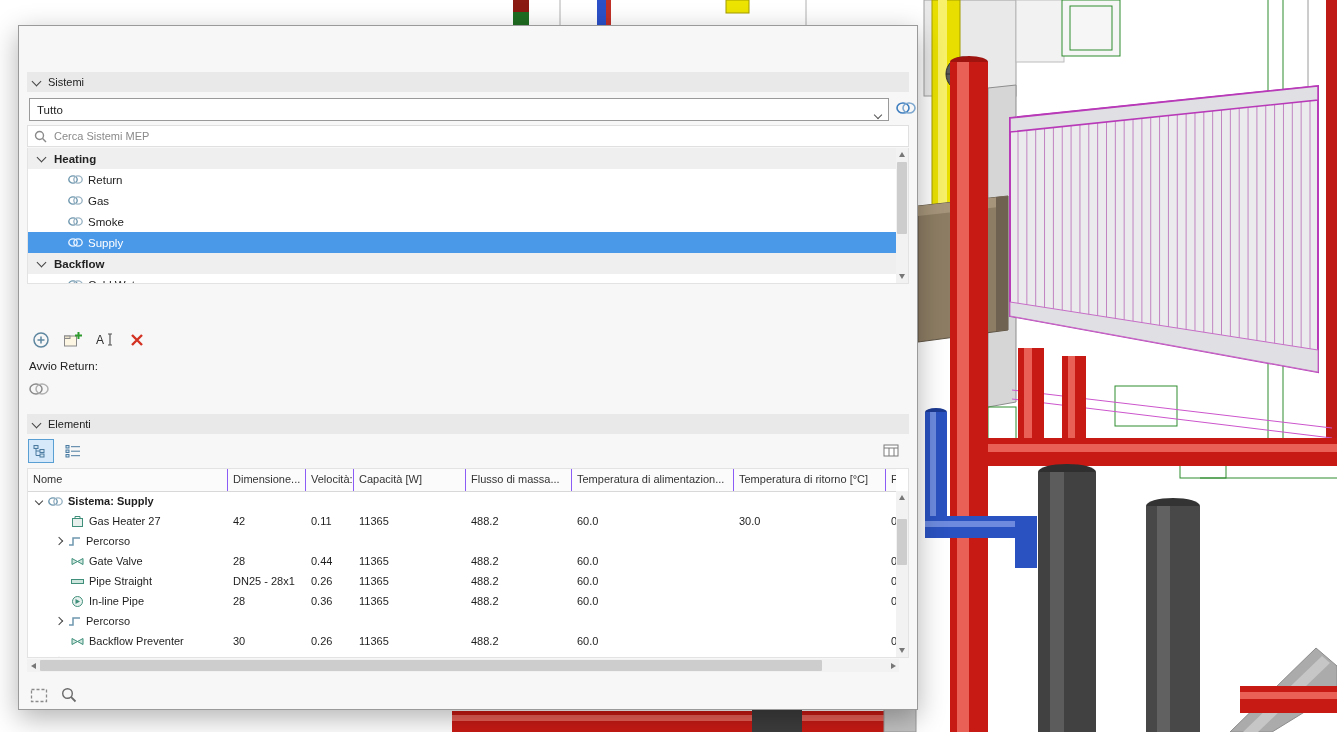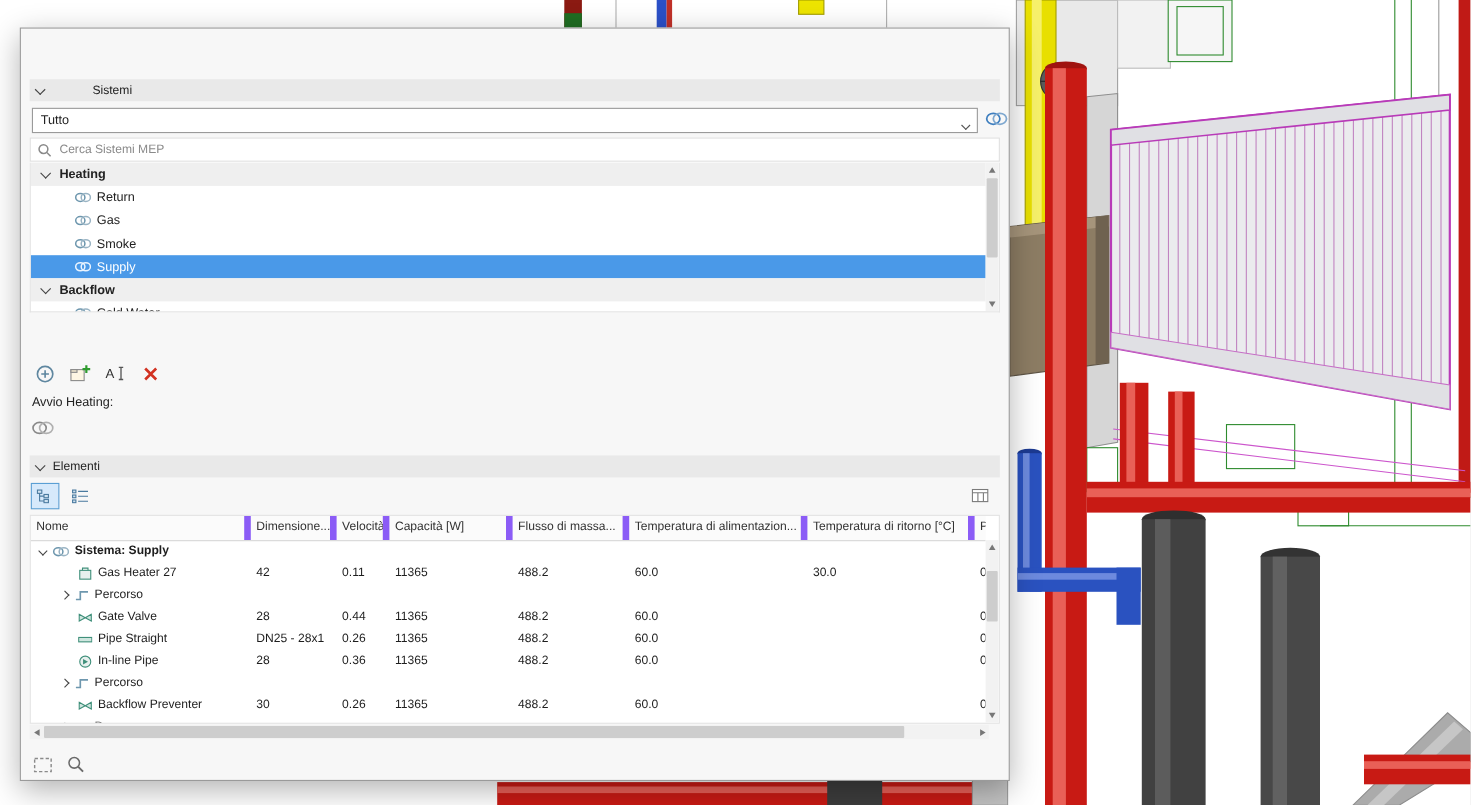--- a/index.html
+++ b/index.html
@@ -17,21 +17,21 @@
     box-sizing:border-box; color:#222;
   }
   .titlebar { position:absolute; left:0; top:0; right:0; height:44px; }
   .title { position:absolute; left:16px; top:12px; font-size:15px; color:#1e1e1e; }
   .close { position:absolute; right:16px; top:10px; width:22px; height:22px; text-align:center;
            font-size:17px; line-height:22px; color:#333; cursor:pointer; }
 
   .sechdr { position:absolute; left:8px; right:8px; height:20px; background:#e9e9e9;
             display:flex; align-items:center; padding-left:6px; box-sizing:border-box; }
   .sechdr-lbl { font-size:11px; color:#222; margin-left:8px; }
-  .s1 { top:46px;gap:36px; } .s2 { top:388px; }
+  .s1 { top:46px; } .s2 { top:388px; }
 
   .chev { display:inline-block; width:6px; height:6px;
           border-right:1.6px solid #444; border-bottom:1.6px solid #444; }
   .chev-down { transform:rotate(45deg); margin-bottom:2px; }
   .chev-right { transform:rotate(-45deg); }
   .chev.tiny { width:5px; height:5px; border-color:#555; }
 
   .combo { position:absolute; height:23px; background:#fff; border:1px solid #9a9a9a;
            box-sizing:border-box; display:flex; align-items:center; }
   .combo-val { font-size:11.5px; padding-left:7px; color:#1e1e1e; white-space:nowrap; overflow:hidden; }
@@ -79,21 +79,21 @@
 
   .viewbar { position:absolute; left:10px; top:414px; right:10px; height:24px; }
   .viewbar .tb { margin-right:4px; }
   .viewbar .tb.right { position:absolute; right:0; top:0; }
 
   .gridwrap { position:absolute; left:8px; top:442px; right:8px; height:190px; background:#fff;
               border:1px solid #e3e3e3; box-sizing:border-box; overflow:hidden; }
   .ghead { position:absolute; left:0; top:0; right:12px; height:22px; background:#fbfbfb;
            border-bottom:1px solid #d8d8d8; display:flex; overflow:hidden; }
   .hcell { flex:0 0 auto; box-sizing:border-box; font-size:11px; color:#333; padding:4px 0 0 5px;
-           border-right:6px solid #8b5cf6; white-space:nowrap; overflow:hidden; }
+           border-right:1px solid #8b5cf6; white-space:nowrap; overflow:hidden; }
   .gbody { position:absolute; left:0; top:22px; right:12px; bottom:0; overflow:hidden; }
   .grow { height:20px; display:flex; align-items:center; }
   .gcell { flex:0 0 auto; box-sizing:border-box; font-size:11px; color:#1e1e1e; padding-left:5px;
            white-space:nowrap; overflow:hidden; display:flex; align-items:center; }
   .gcell .lbl { margin-left:0; }
   .gcell .ticon { display:inline-flex; margin-right:5px; }
   .gcell .iind { width:38px; } .gcell .pind { width:20px; }
   .chev.sm { width:5px; height:5px; margin:0 6px 0 3px; }
   .gvs { top:22px; }
 
@@ -370,21 +370,21 @@
             <path d="M13 3 h4 M15 3 v11 M13 14 h4" stroke="#555" stroke-width="1.2" fill="none"></path>
           </svg>
       </span>
       <span class="tb">
         <svg width="16" height="16" viewBox="0 0 16 16">
             <path d="M3 3 L13 13 M13 3 L3 13" stroke="#d23222" stroke-width="2.4"></path>
           </svg>
       </span>
     </div>
 
-    <div class="avviolbl">Avvio Heating:</div>
+    <div class="avviolbl">Avvio Return:</div>
     <span class="avvio-icon">
       <svg width="22" height="16" viewBox="0 0 22 16">
           <ellipse cx="8" cy="8" rx="6" ry="5" fill="none" stroke="#8a8a8a" stroke-width="1.5"></ellipse>
           <ellipse cx="14" cy="8" rx="6" ry="5" fill="none" stroke="#b0b0b0" stroke-width="1.5"></ellipse>
         </svg>
     </span>
 
     <div class="sechdr s2">
       <span class="chev chev-down"></span>
       <span class="sechdr-lbl">Elementi</span>

